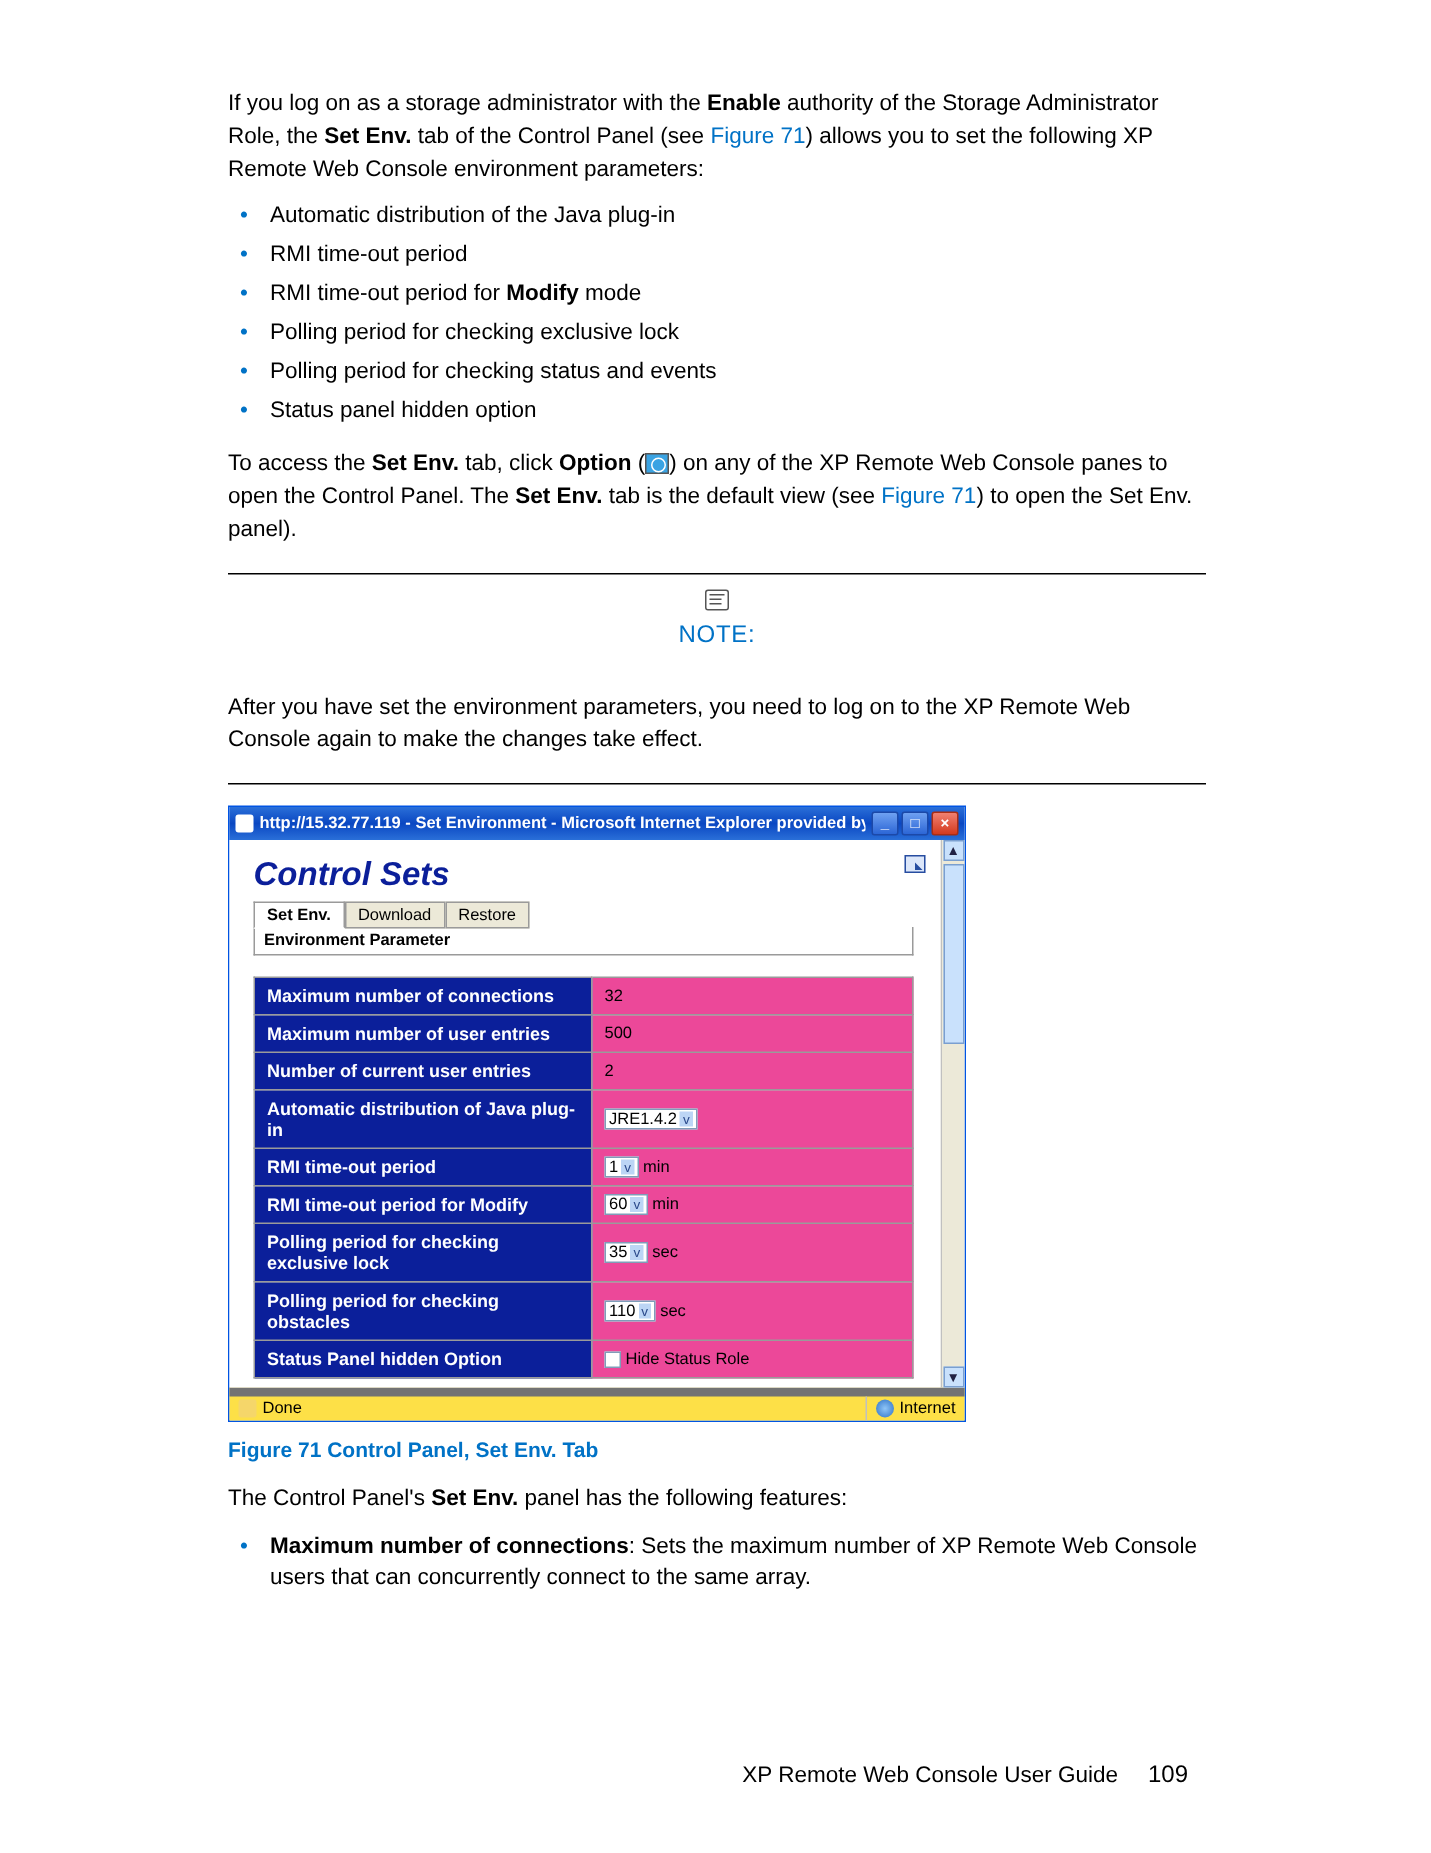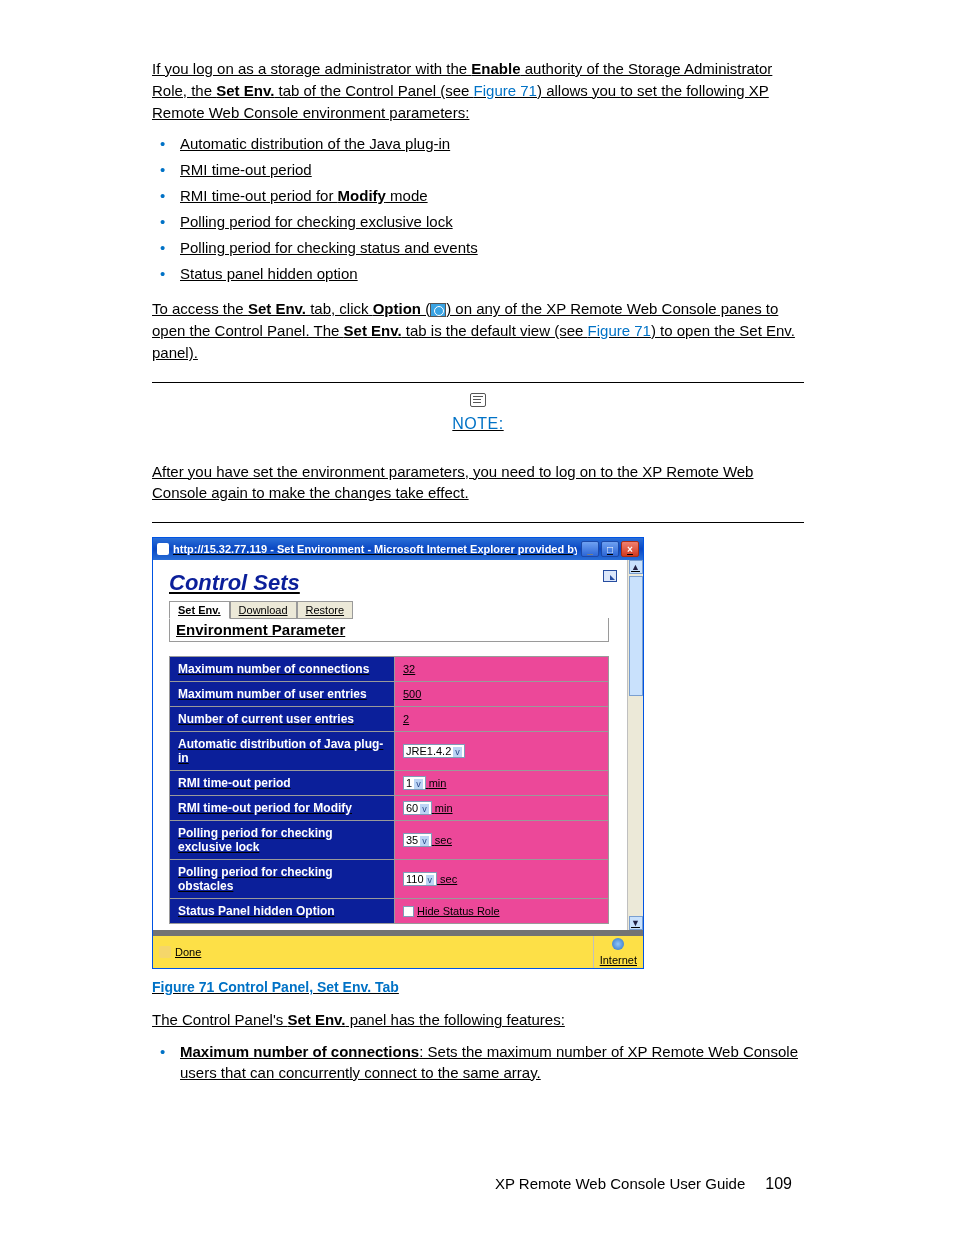--- a/index.html
+++ b/index.html
@@ -7,21 +7,20 @@
     width: 954px;
     height: 1235px;
     font-family: "Segoe UI", Arial, sans-serif;
     font-size: 15px;
     color: #000;
     background: #fff;
     position: relative;
   }
   .content {
     padding: 58px 150px 0 152px;
-    text-decoration: underline;
   }
   .para { line-height: 1.45; margin-bottom: 10px; }
   .bold { font-weight: bold; }
   .link { color: #0072c6; }
   ul.bullets { list-style: none; padding-left: 22px; margin: 8px 0 14px 0; }
   ul.bullets li { position: relative; padding-left: 6px; margin: 5px 0; line-height: 1.4; }
   ul.bullets li::before {
     content: "•"; color: #0072c6; position: absolute; left: -14px; top: 0; font-size: 15px;
   }
   hr.sep { border: none; border-top: 1px solid #000; margin: 18px 0 10px 0; }
@@ -57,31 +56,31 @@
   .ie-body { display:flex; }
   .ie-main { flex:1; background:#fff; padding: 10px 10px 6px 16px; position:relative; }
   .ie-scroll { width: 16px; background: #ece9d8; border-left:1px solid #c0c0c0; display:flex; flex-direction:column; justify-content:space-between; align-items:center; }
   .ie-scroll .arrow { width:14px; height:14px; background:#c9e1fc; border:1px solid #7a9fd0; font-size:9px; display:flex; align-items:center; justify-content:center; color:#224; }
   .ie-scroll .thumb { background:#c9e1fc; border:1px solid #7a9fd0; width:14px; flex:0 0 120px; margin-top:2px; }
   .ie-scroll .track { flex:1; }
   .cp-title { color:#0b1f9a; font-weight:bold; font-size:22px; font-style:italic; margin-bottom:4px; }
   .cp-tabs { display:flex; gap:0; margin-top:2px; }
   .cp-tab { padding: 2px 8px; font-size:11px; border:1px solid #9a9a9a; background:#ece9d8; position:relative; top:1px; }
   .cp-tab.active { background:#fff; border-bottom:1px solid #fff; font-weight:bold; }
-  .cp-subtab { border:1px solid #9a9a9a; border-top:none; padding:3px 6px; font-size:15px; font-weight:bold; background:#fff; width: 440px; }
+  .cp-subtab { border:1px solid #9a9a9a; border-top:none; padding:3px 6px; font-size:11px; font-weight:bold; background:#fff; width: 440px; }
   .param-table { margin-top:14px; border-collapse:collapse; width: 440px; }
   .param-table td { border:1px solid #9a9a9a; padding: 5px 8px; vertical-align:middle; }
   .param-table td.label { background:#0b1f9a; color:#fff; font-weight:bold; font-size:12px; width: 225px; }
   .param-table td.val { background:#ec4899; font-size:11px; color:#000; }
   .sel { display:inline-block; background:#fff; border:1px solid #7f9db9; padding:0 2px; font-size:11px; }
   .sel .dd { display:inline-block; background:#bcd5f5; color:#2b4a8b; font-size:9px; padding:0 2px; margin-left:2px; }
   .chk { display:inline-block; width:11px; height:11px; border:1px solid #7f9db9; background:#fff; vertical-align:middle; margin-right:3px; }
   .ie-status { display:flex; border-top:6px solid #737373; background:#fde047; font-size:11px; align-items:center; }
   .ie-status .left { flex:1; padding:2px 6px; display:flex; align-items:center; gap:4px; }
-  .ie-status .right { padding:2px 6px; display:flex; align-items:center; gap:4px; border-left:1px solid #c0c0c0;flex-direction:column; }
+  .ie-status .right { padding:2px 6px; display:flex; align-items:center; gap:4px; border-left:1px solid #c0c0c0; }
   .ie-status .sicon { width:12px; height:12px; background:#f5d66a; border-radius:2px; display:inline-block; }
   .ie-status .gicon { width:12px; height:12px; border-radius:50%; background:radial-gradient(#8fc5f7,#2b6fc4); display:inline-block; }
   .opt-icon-inline {
     display:inline-block; width:16px; height:14px; background:#3aa3e3; border:1px solid #555; vertical-align:middle; position:relative;
   }
   .opt-icon-inline::after { content:""; position:absolute; top:2px; left:3px; width:8px; height:8px; border:1px solid #fff; border-radius:50%; }
   .top-icon { width:14px; height:12px; border:1px solid #274da0; background:#dce7fa; float:right; position:relative; }
   .top-icon::after { content:""; position:absolute; right:1px; bottom:1px; border-left:5px solid #274da0; border-top:5px solid transparent; }
 
   .figcap { color:#0072c6; font-size: 14px; margin: 10px 0 14px 0; font-weight:600; }

